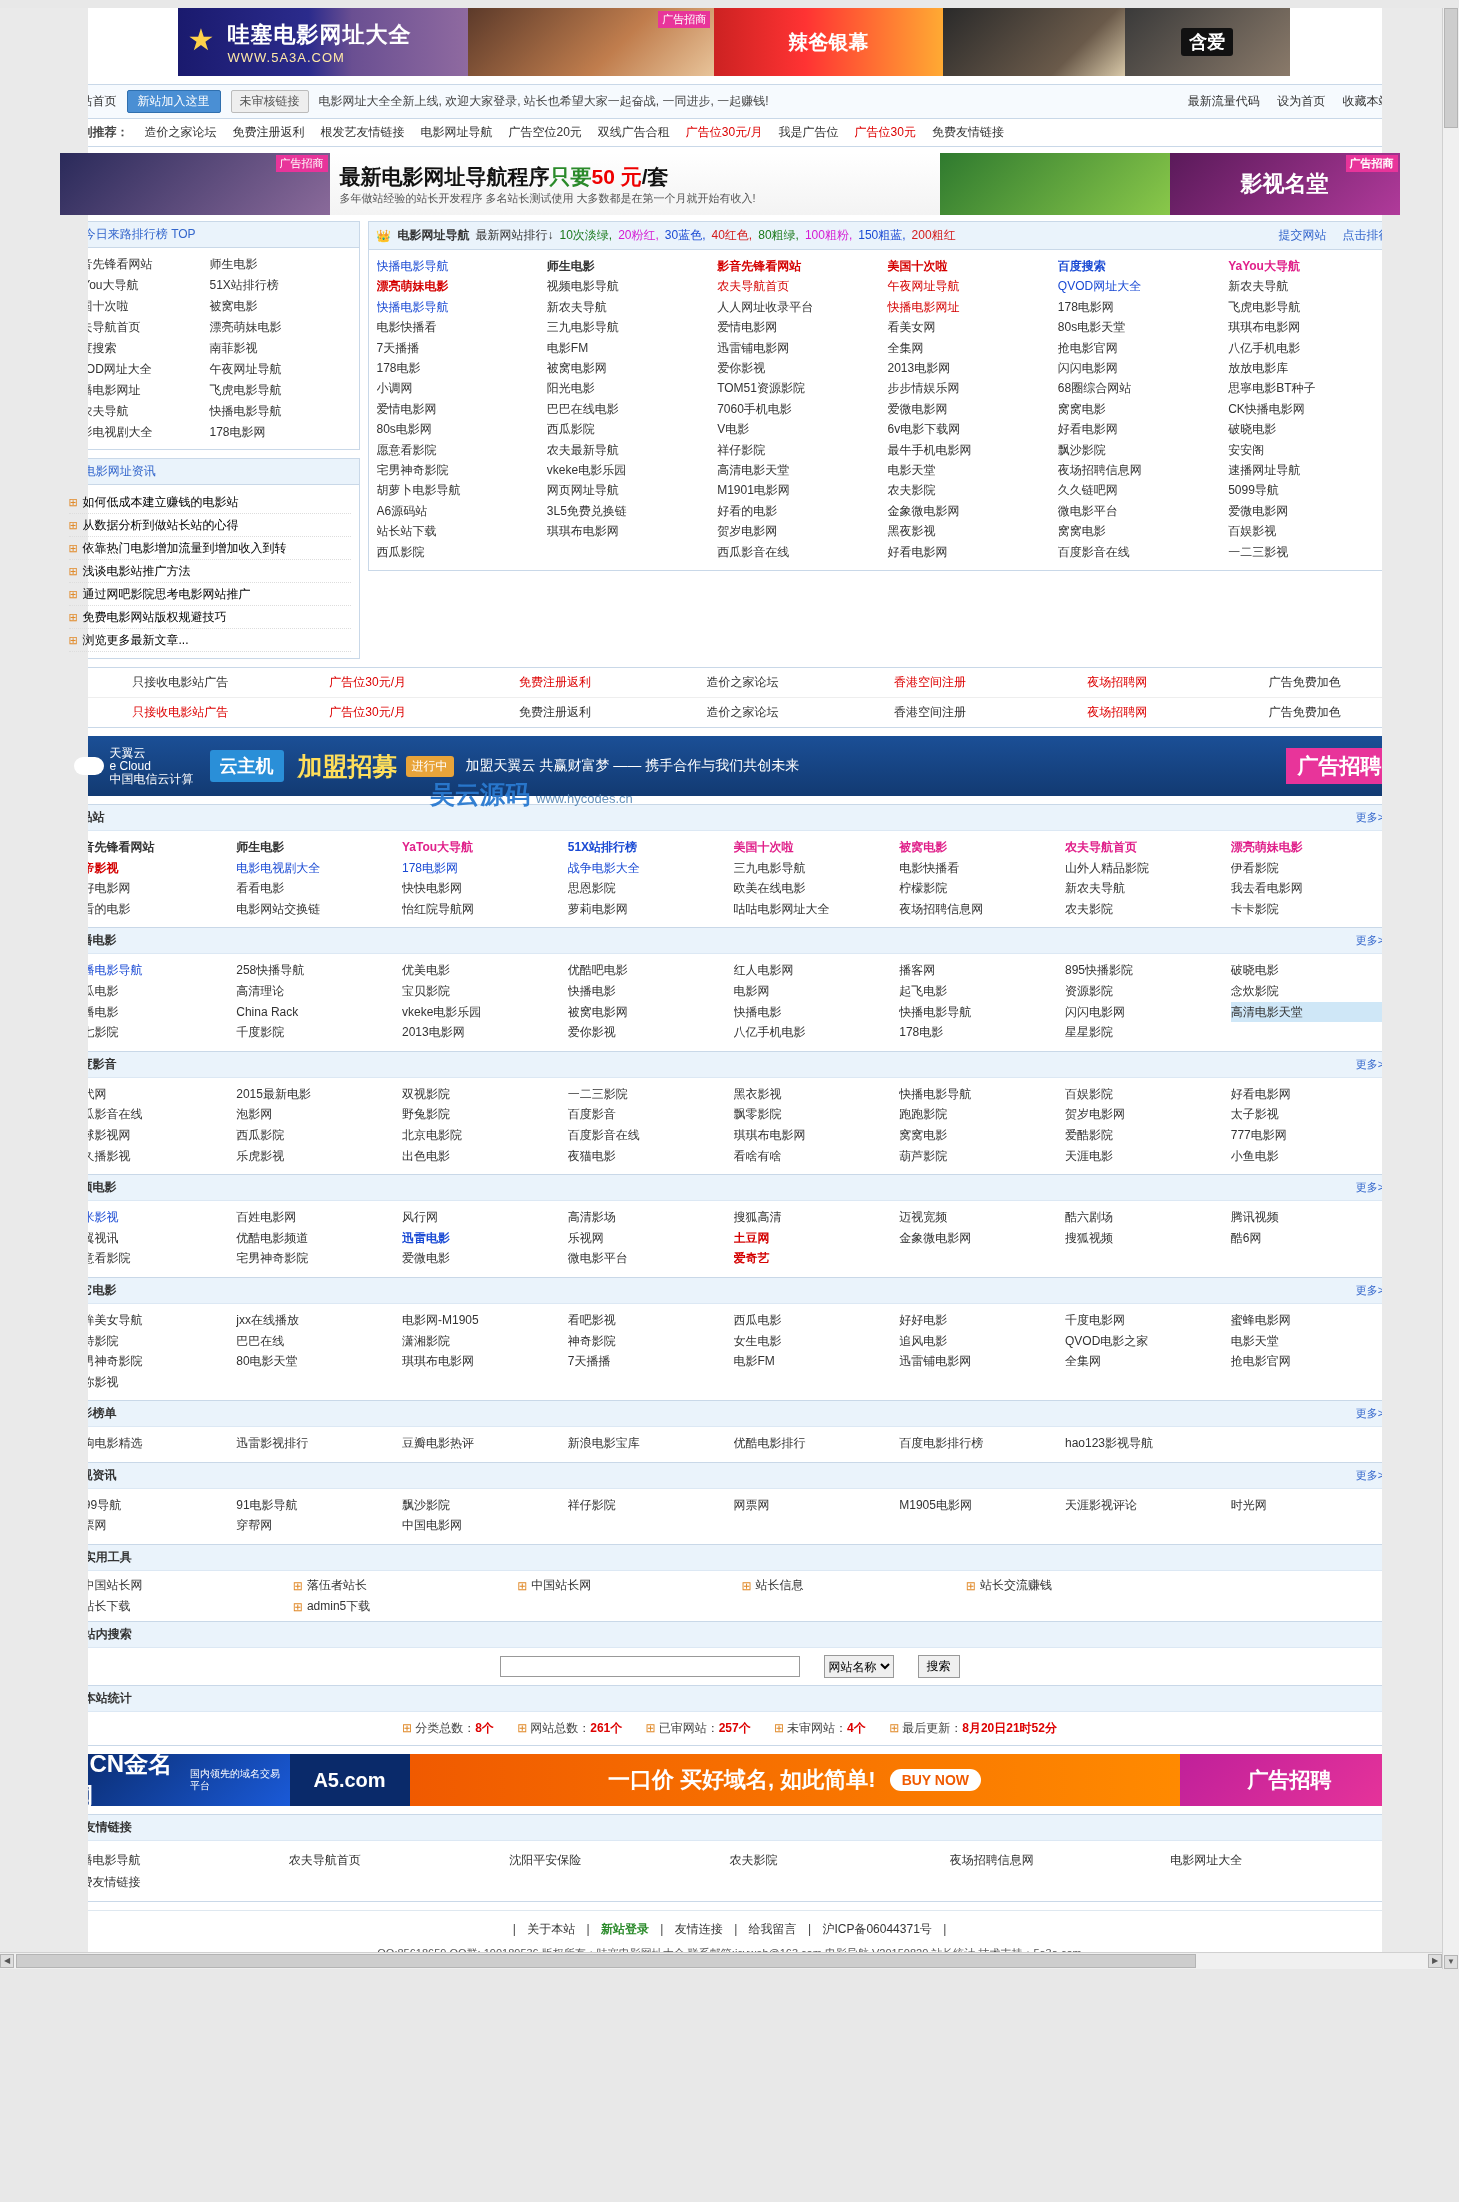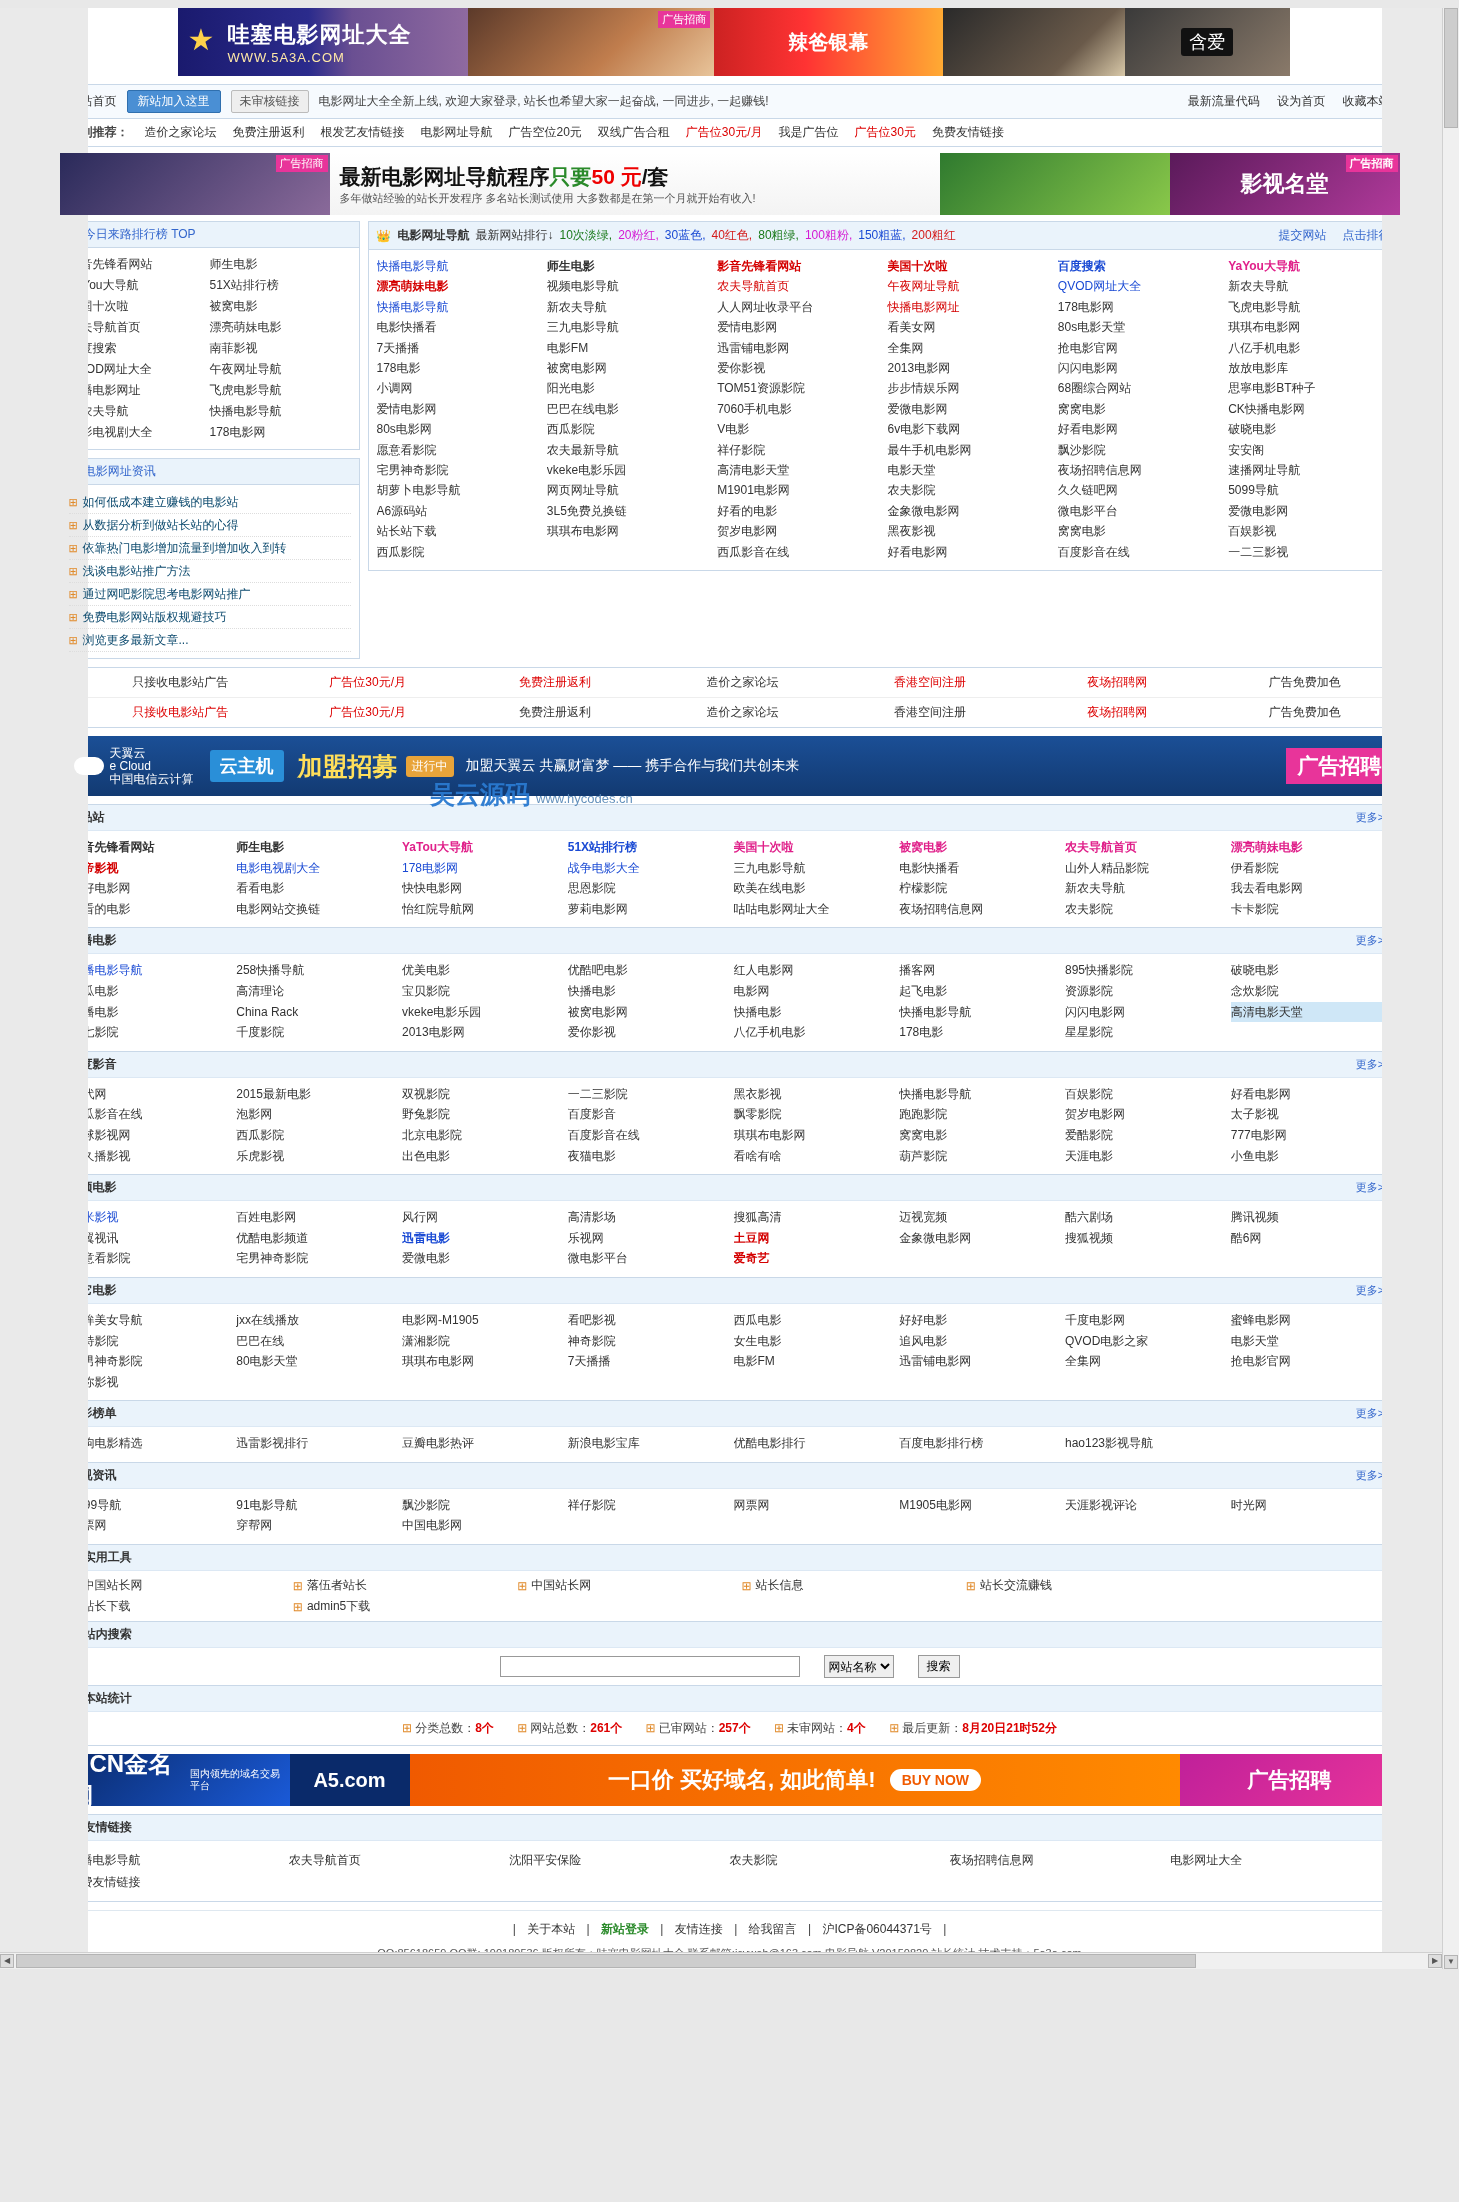--- a/index.html
+++ b/index.html
@@ -21,21 +21,21 @@
   .tb-cell { height:68px; overflow:hidden; position:relative; }
   .tb1 { width:318px; background:linear-gradient(90deg,#1a1a6e 0%, #2b2b8c 45%, #6a4f92 60%, #8f6aa0 100%); color:#fff; display:flex; align-items:center; }
   .tb1 .star { width:34px; height:34px; margin:0 6px 0 10px; color:#ffd24a; font-size:30px; line-height:30px; }
   .tb1 .t1 { font-size:22px; font-weight:bold; color:#ffffff; letter-spacing:1px;}
   .tb1 .t2 { font-size:13px; color:#ffe9a8; letter-spacing:1px;}
   .tb2 { width:270px; background:linear-gradient(135deg,#5c3a2a,#c07d4d 60%,#e8c49a); }
   .tb2 .badge { position:absolute; right:4px; top:3px; background:#e8349a; color:#fff; font-size:11px; padding:1px 4px; }
   .tb3 { width:250px; background:linear-gradient(90deg,#c22,#f33 40%,#fa3 100%); color:#fff; display:flex; align-items:center; justify-content:center; font-size:20px; font-weight:bold; }
   .tb4 { width:200px; background:linear-gradient(135deg,#2a2a2a,#6a5a4a 70%,#d8c8a8); }
   .tb5 { width:180px; background:linear-gradient(135deg,#3a3a3a,#8a7a6a); color:#fff; display:flex; align-items:center; justify-content:center; }
-  .tb5 .lbl { background:#111; color:#fff; font-size:18px; font-weight:normal; padding:2px 8px; border-radius:3px;}
+  .tb5 .lbl { background:#111; color:#fff; font-size:18px; font-weight:bold; padding:2px 8px; border-radius:3px;}
 
   
   .navbar { border:1px solid #c9d8e8; background:#f6fafe; margin:8px 0 0 0; padding:5px 8px; display:flex; align-items:center; gap:10px; font-size:12px; }
   .navbar .btn-blue { background:#4a8fd4; border:1px solid #2f6fae; color:#fff; padding:2px 10px; border-radius:2px; font-size:12px; }
   .navbar .btn-gray { background:#eee; border:1px solid #bbb; color:#555; padding:2px 8px; border-radius:2px; font-size:12px; }
   .navbar .mid { flex:1; color:#444; }
   .navbar .right a { margin-left:14px; }
   .recbar { border:1px solid #c9d8e8; border-top:none; background:#fff; padding:5px 8px; display:flex; gap:16px; flex-wrap:wrap; font-size:12px; }
   .recbar b { color:#444; }
   .recbar .red { color:#d00; }
@@ -62,21 +62,21 @@
   .box-hd { background:#eaf3fb; border-bottom:1px solid #c9d8e8; padding:4px 8px; font-size:12px; color:#36c; }
   .box-bd { padding:6px 8px; }
 
   .toplist { display:flex; flex-wrap:wrap; }
   .toplist a { width:50%; line-height:21px; font-size:12px; }
 
   .newslist li { list-style:none; line-height:22px; font-size:12px; position:relative; padding-left:14px;
     border-bottom:1px dotted #ddd; }
   .newslist { margin:0; padding:0; }
   .newslist li:before { content:"⊞"; position:absolute; left:0; color:#e08a2a; font-size:11px; }
-  .newslist li a { color:#0c4a6e; }
+  .newslist li a { color:#000000; }
   .newslist li.last:before { content:"⊞"; color:#e08a2a; }
 
   
   .rankhd { background:#eaf3fb; border-bottom:1px solid #c9d8e8; padding:5px 8px; font-size:12px; display:flex; align-items:center; gap:6px; }
   .rankhd .crown { color:#e0a030; }
   .rankhd b { color:#333; }
   .rankhd .c1{color:#1a7a1a} .rankhd .c2{color:#1a4ad4} .rankhd .c3{color:#d41a1a}
   .rankhd .c4{color:#d41ad4}
   .rankhd .sp { flex:1; }
   .rankhd .lnk { color:#36c; margin-left:10px; }

